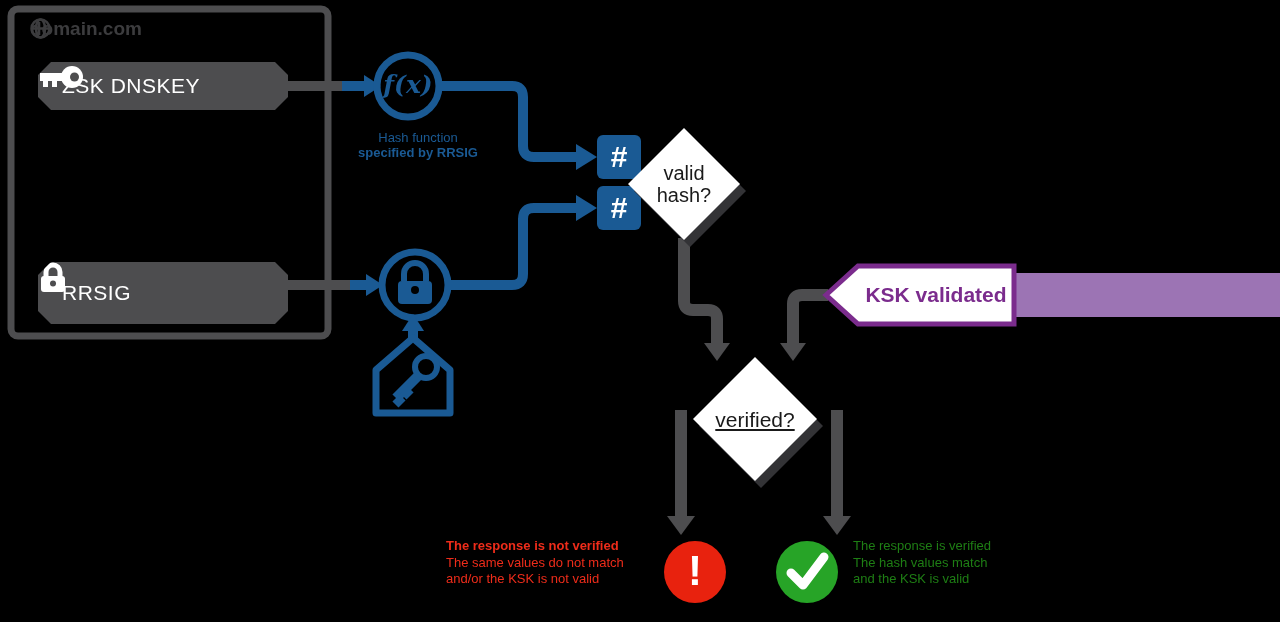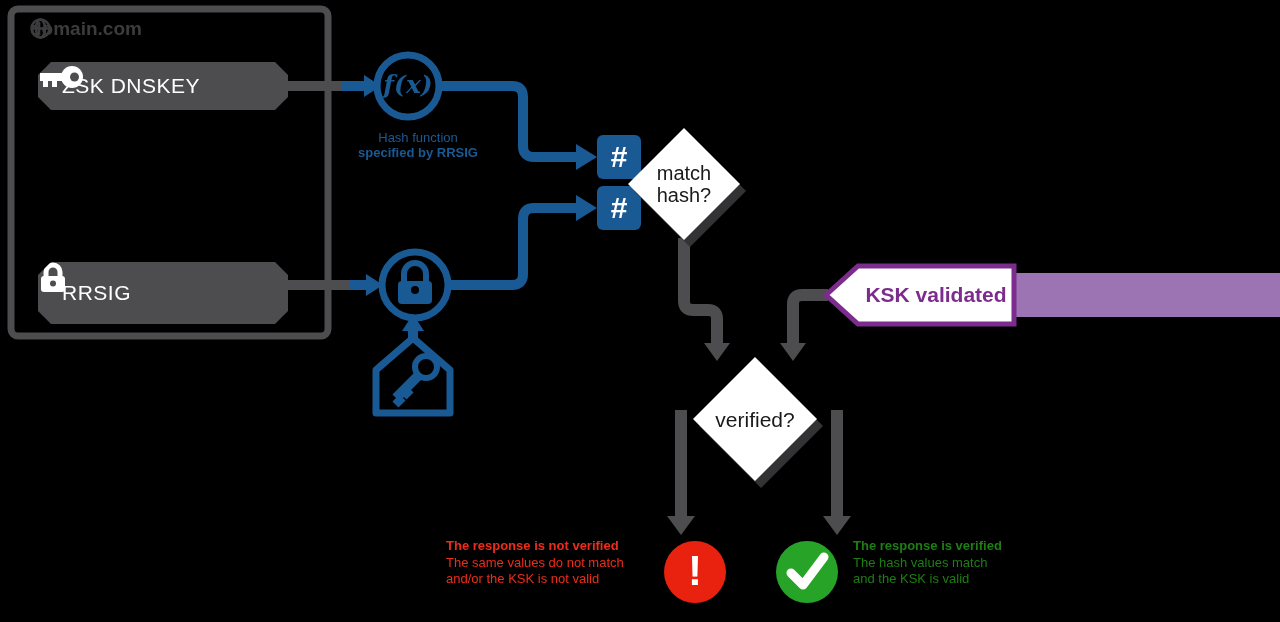--- a/index.html
+++ b/index.html
@@ -37,21 +37,21 @@
   }
   .blue-caption{color:var(--c-blue);text-align:center;font-size:13px;line-height:15px;}
   .blue-caption .l2{font-weight:bold;}
   .fx-text{color:var(--c-blue);font-family:"DejaVu Serif",serif;font-style:italic;font-weight:bold;font-size:25px;text-align:center;}
   .hash-sym{color:#fff;font-weight:bold;font-size:30px;text-align:center;}
   .diamond-text{color:#1a1a1a;font-size:20px;line-height:22px;text-align:center;}
   .banner-text{color:var(--c-purple);font-size:21px;font-weight:bold;text-align:center;display:flex;align-items:center;justify-content:center;}
   .fail-text{color:var(--c-red-text);font-size:13px;line-height:16.5px;margin-left:28px;}
   .fail-text .l1{font-weight:bold;}
   .ok-text{color:var(--c-green-text);font-size:13px;line-height:16.5px;}
-  .ok-text .l1{font-weight:bold;}
+  .ok-text .l1{font-weight:normal;}
   .bang{color:#fff;font-weight:bold;font-size:42px;text-align:center;}
 </style>
 </head>
 <body>
 
 <div class="stage">
 
   <svg viewBox="0 0 1280 622" width="1280" height="622">
 
     <rect class="zone-box-rect" x="11" y="9" width="317" height="327" rx="7"></rect>
@@ -145,27 +145,27 @@
   <div class="abs blue-caption" style="left:338px;top:130px;width:160px;">
     <div class="l1">Hash function</div>
     <div class="l2">specified by RRSIG</div>
   </div>
 
 
   <div class="abs hash-sym" style="left:597px;top:135px;width:44px;height:44px;line-height:44px;">#</div>
   <div class="abs hash-sym" style="left:597px;top:186px;width:44px;height:44px;line-height:44px;">#</div>
 
   <div class="abs diamond-text" style="left:634px;top:162px;width:100px;">
-    <div>match</div>
+    <div>valid</div>
     <div>hash?</div>
   </div>
 
   <div class="abs banner-text" style="left:858px;top:268px;width:156px;height:54px;">KSK validated</div>
 
-  <div class="abs diamond-text" style="left:695px;top:409px;width:120px;font-size:21px;">verified?</div>
+  <div class="abs diamond-text" style="left:695px;top:409px;width:120px;font-size:21px;text-decoration:underline;">verified?</div>
 
   <div class="abs bang" style="left:680px;top:547px;width:30px;">!</div>
 
   <div class="abs fail-text" style="left:418px;top:538px;width:230px;">
     <div class="l1">The response is not verified</div>
     <div>The same values do not match</div>
     <div>and/or the KSK is not valid</div>
   </div>
 
   <div class="abs ok-text" style="left:853px;top:538px;width:220px;">

